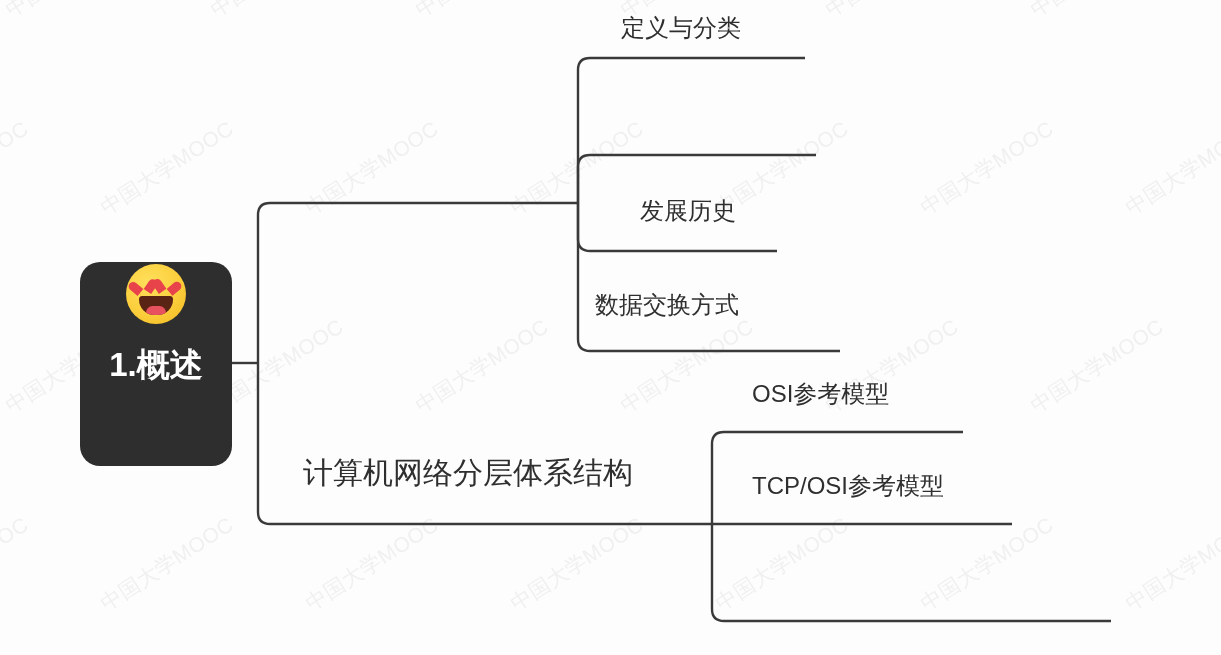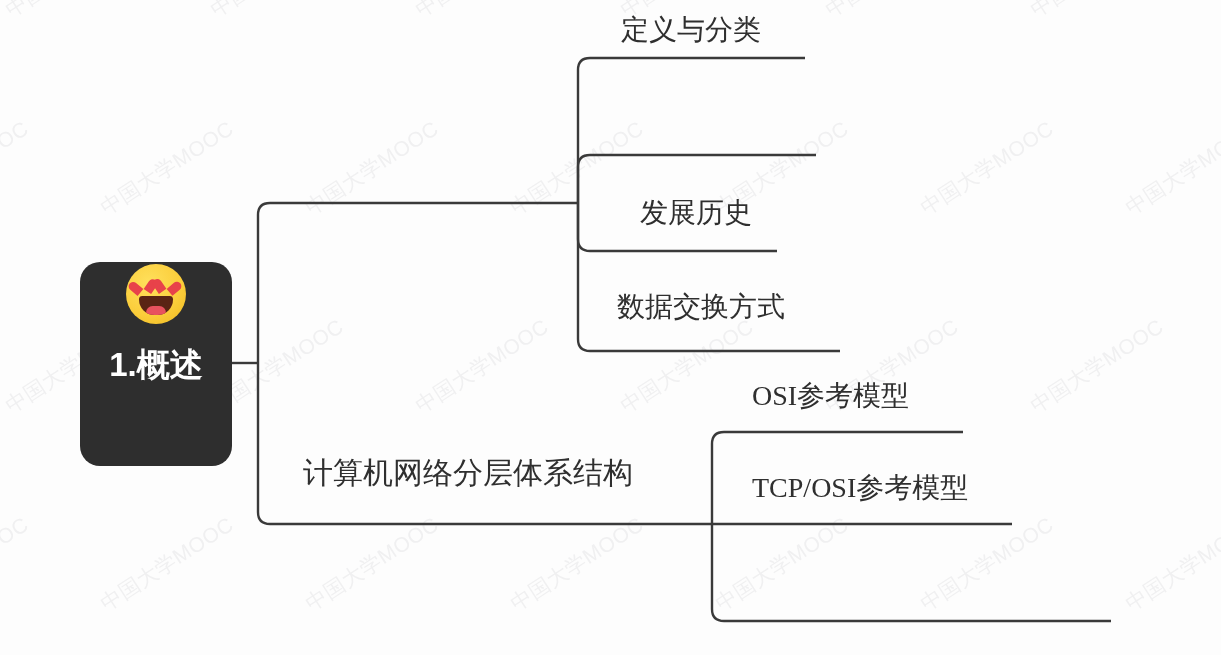--- a/index.html
+++ b/index.html
@@ -136,23 +136,22 @@
     color: #2f2f2f;
     white-space: nowrap;
     z-index: 2;
     line-height: 1;
   }
   .branch-label {
     font-size: 30px;
     font-weight: 500;
   }
   .leaf-label {
-    font-size: 28px;
+    font-size: 24px;
     font-weight: 400;
-    font-family: Liberation Serif, serif;
   }
 </style>
 </head>
 <body>
 
 <div id="canvas">
 
   <div id="watermark-layer">
       <span class="wm" style="left: 0px; top: 0px;">中国大学MOOC</span>
       <span class="wm" style="left: 205px; top: 0px;">中国大学MOOC</span>
@@ -208,18 +207,18 @@
         <div class="emoji-tongue"></div>
       </div>
     </div>
     <div id="root-label">1.概述</div>
   </div>
 
   <div class="node-text branch-label" style="left:303px; top:458px;">计算机网络分层体系结构</div>
 
   <div class="node-text leaf-label" style="left:621px; top:16px;">定义与分类</div>
   <div class="node-text leaf-label" style="left:640px; top:199px;">发展历史</div>
-  <div class="node-text leaf-label" style="left:617px; top:293px;">数据交换方式</div>
+  <div class="node-text leaf-label" style="left:595px; top:293px;">数据交换方式</div>
 
   <div class="node-text leaf-label" style="left:752px; top:382px;">OSI参考模型</div>
   <div class="node-text leaf-label" style="left:752px; top:474px;">TCP/OSI参考模型</div>
 
 </div>
 
 </body></html>

